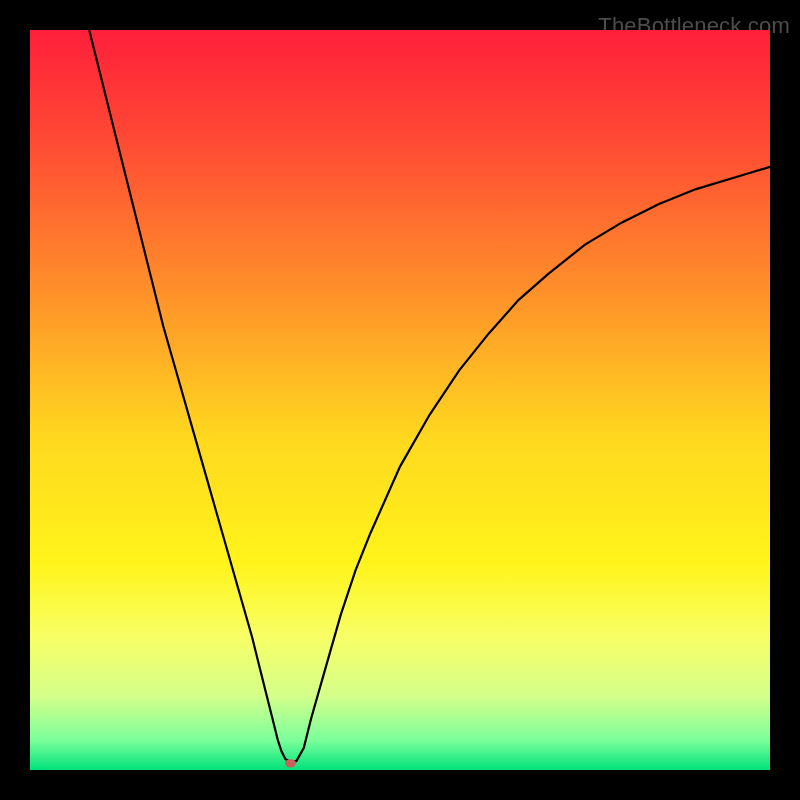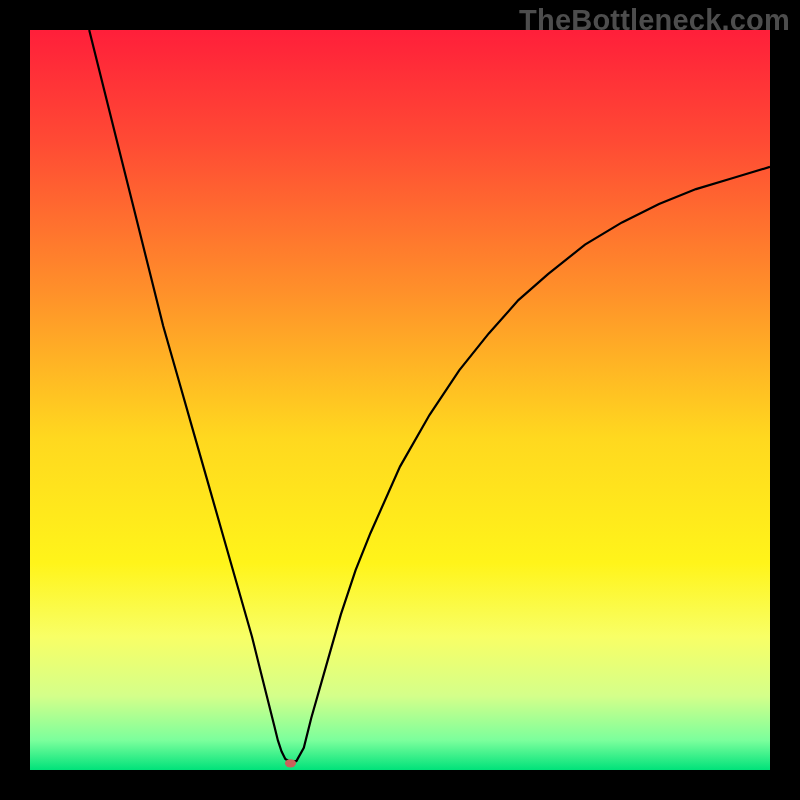--- a/index.html
+++ b/index.html
@@ -14,25 +14,25 @@
   .frame {
     position: absolute;
     left: 0;
     top: 0;
     width: 800px;
     height: 800px;
     background: #000;
   }
   .watermark {
     position: absolute;
-    top: 4px;
+    top: 13px;
     right: 10px;
     color: #4d4d4d;
-    font-size: 29px;
-    font-weight: 700;
+    font-size: 22px;
+    font-weight: 400;
     letter-spacing: 0.2px;
     white-space: nowrap;
   }
   .plot-wrap {
     position: absolute;
     left: 30px;
     top: 30px;
     width: 740px;
     height: 740px;
   }

